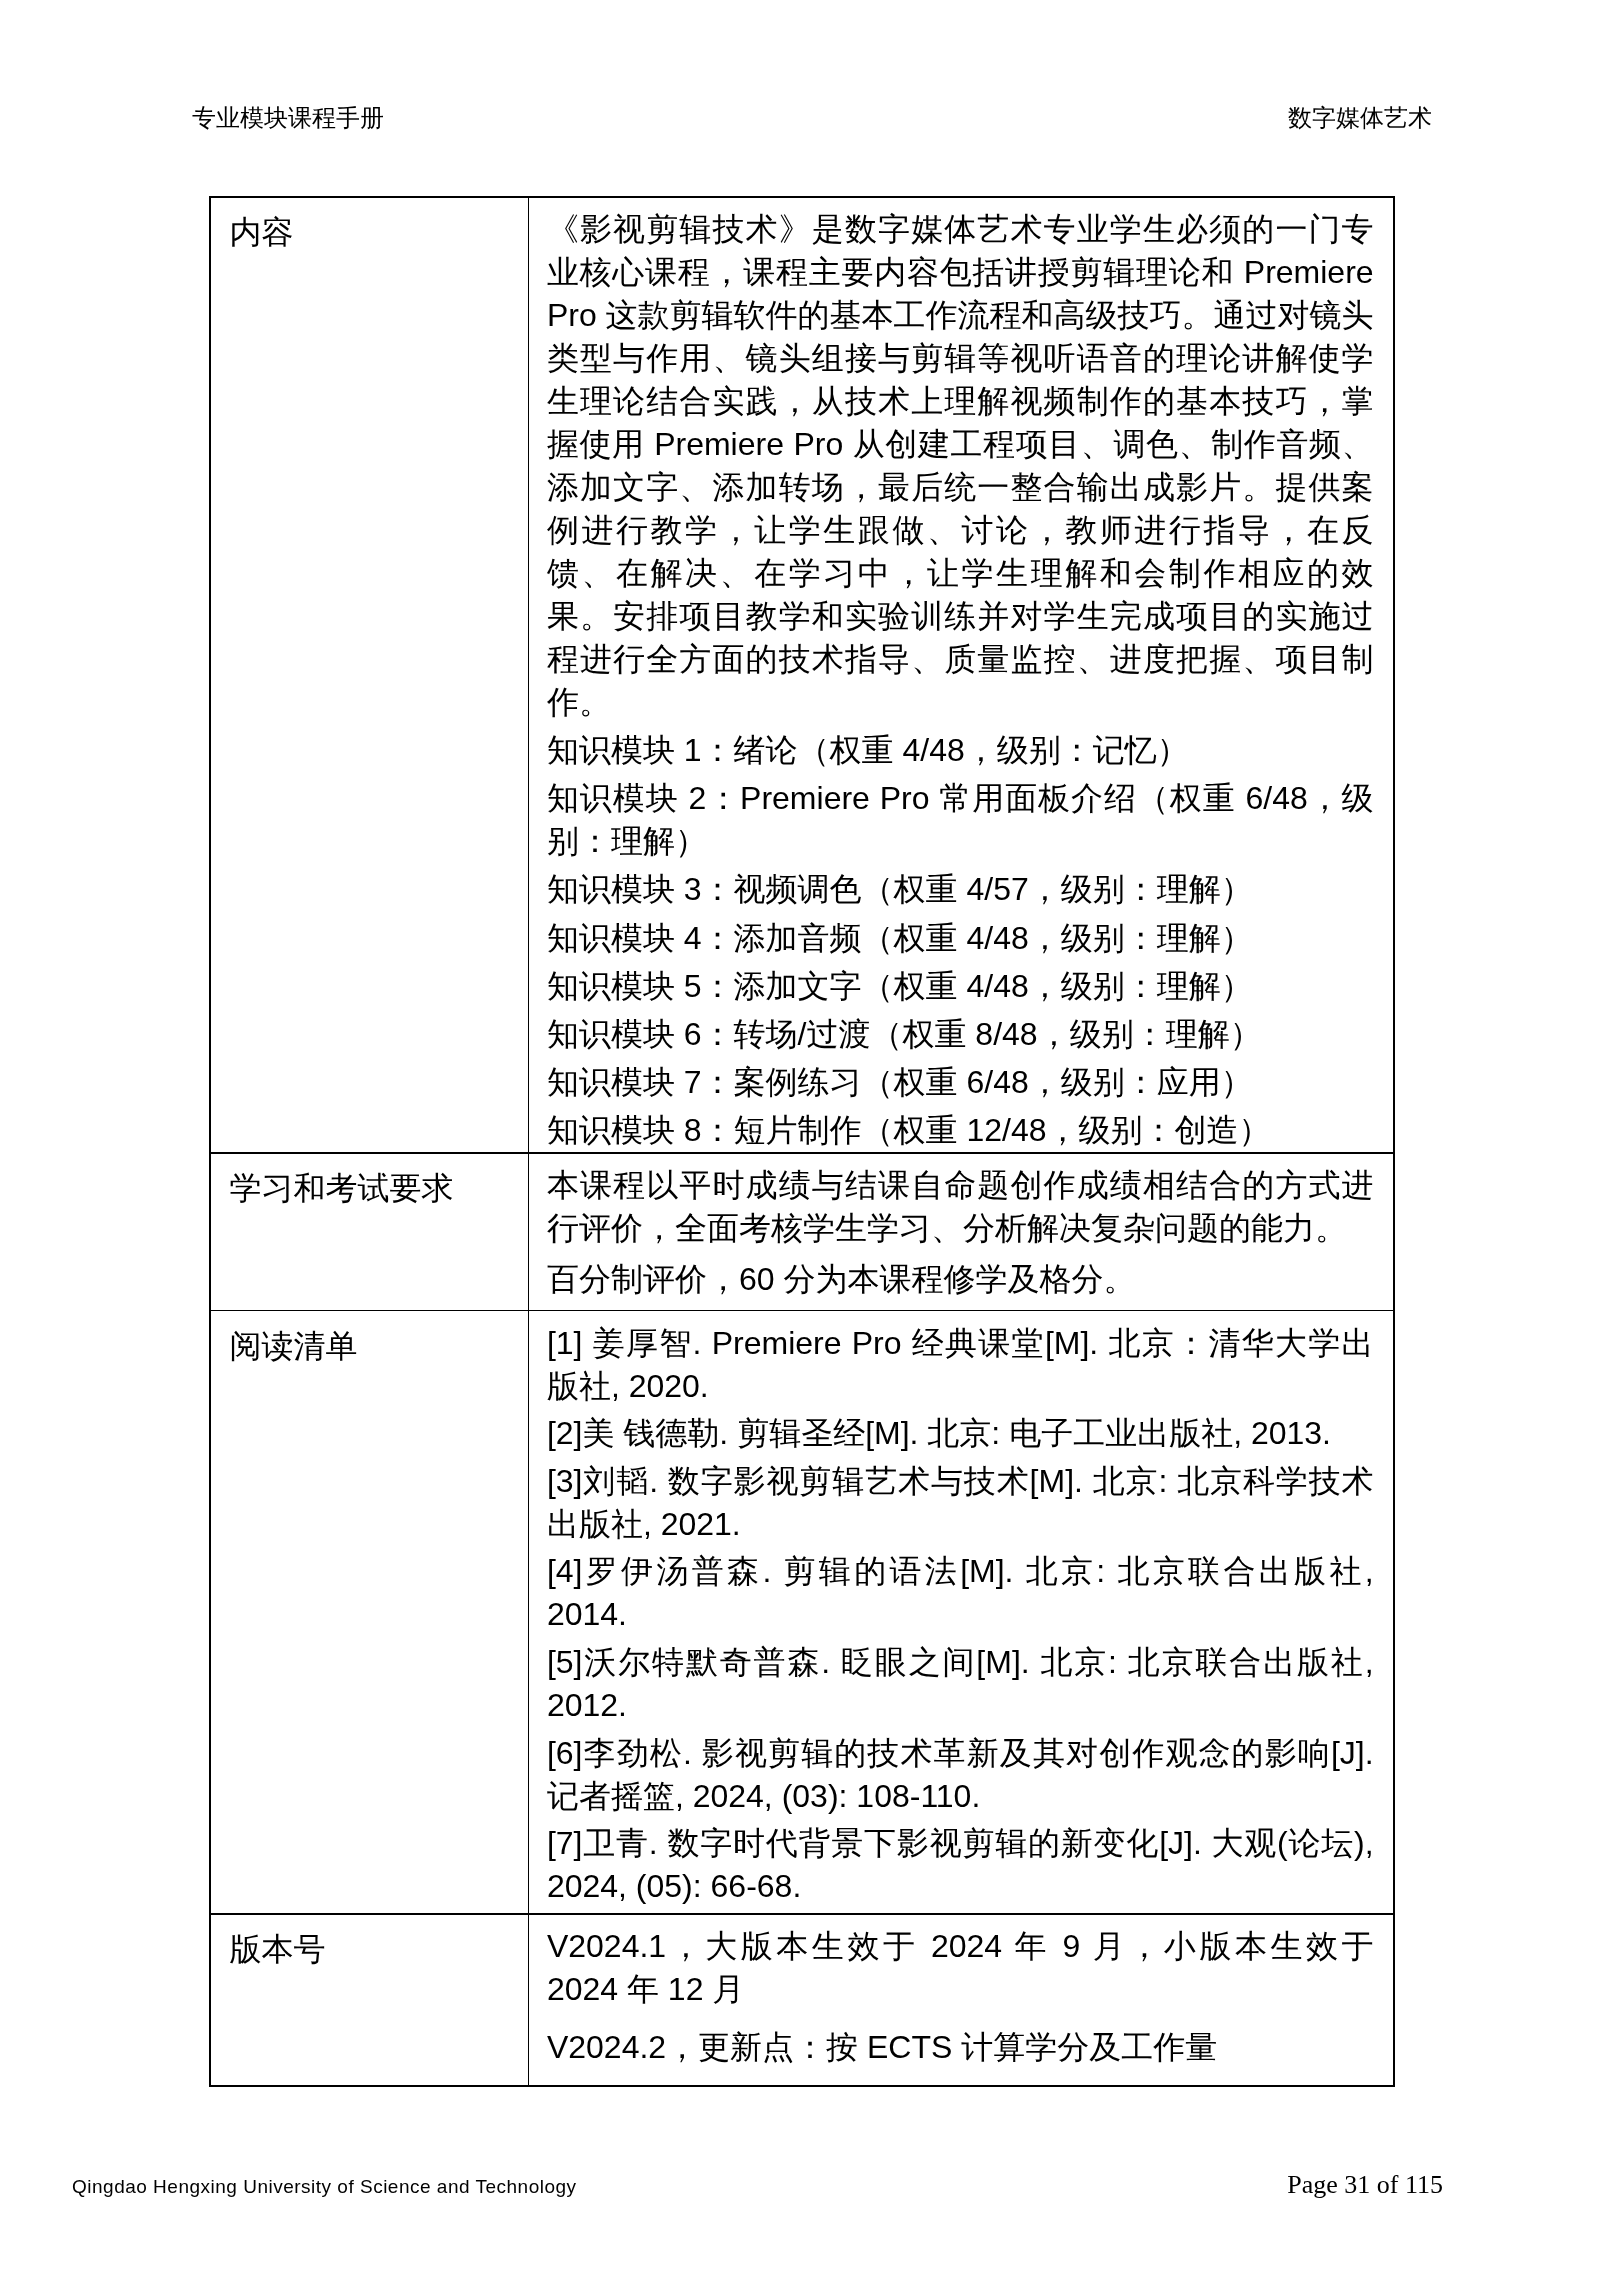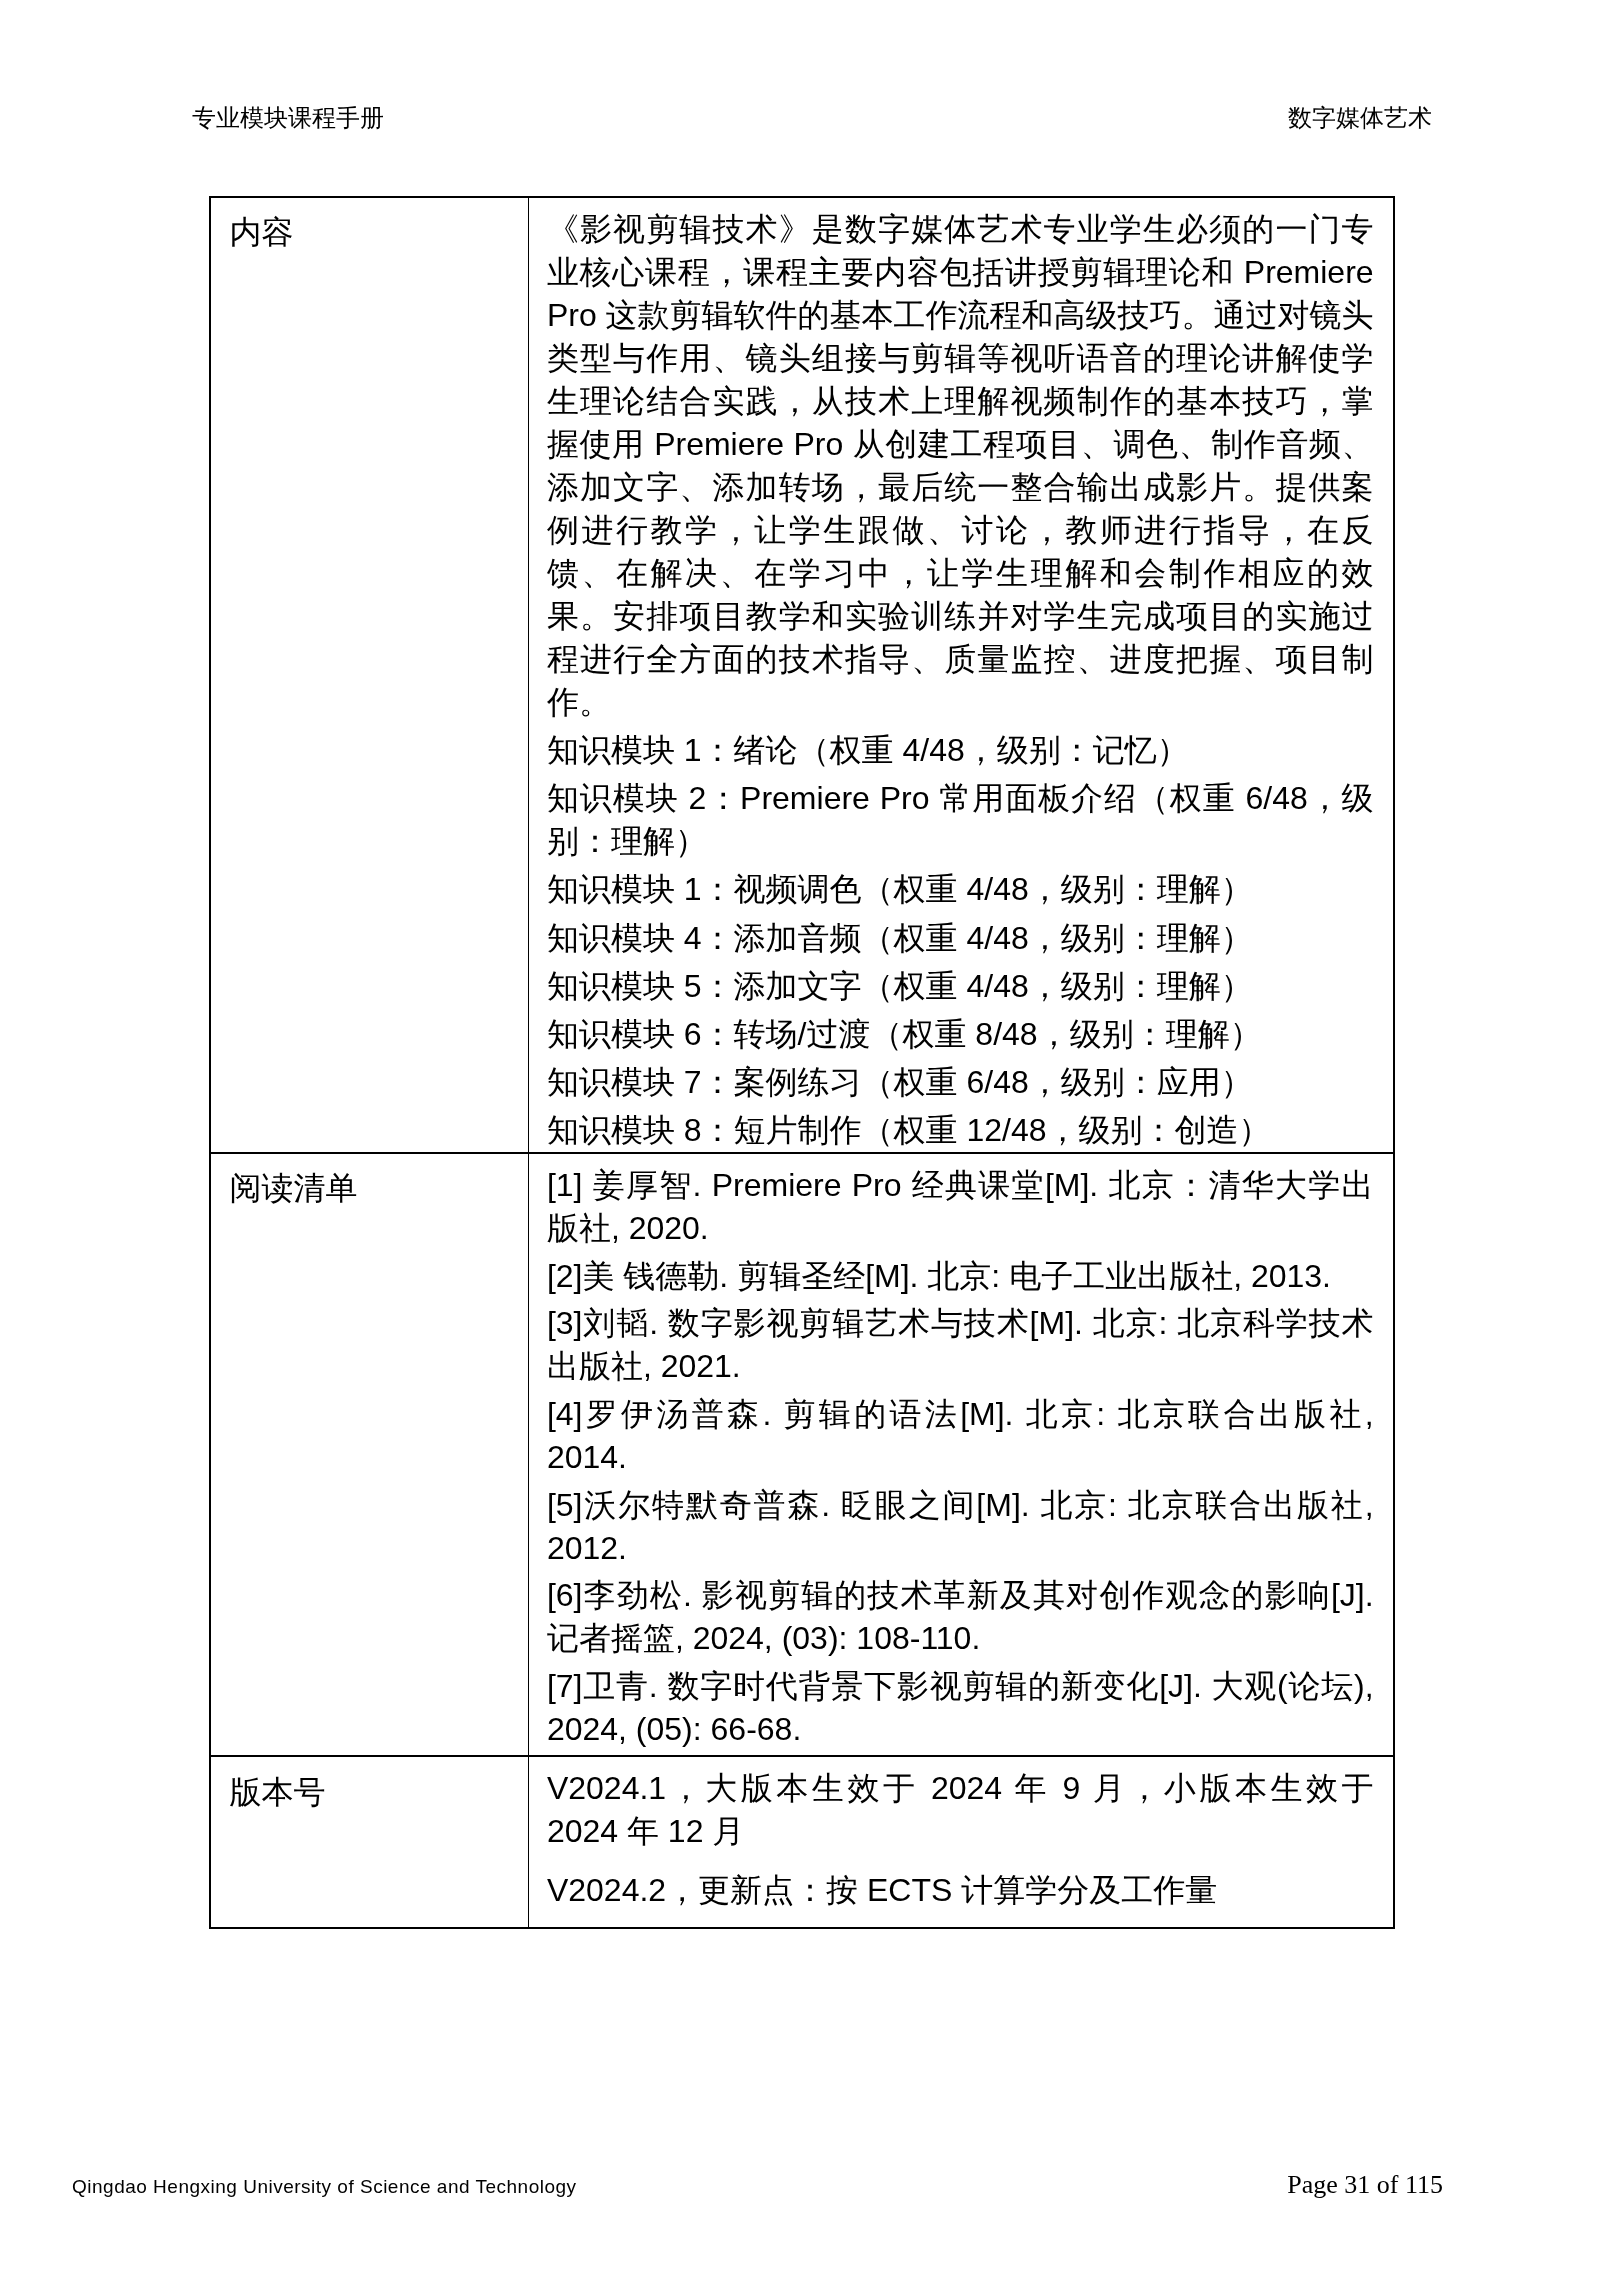--- a/index.html
+++ b/index.html
@@ -92,30 +92,37 @@
       <col>
     </colgroup>
     <tbody>
 
       <tr class="row-content" style="height:828px">
         <td class="label-cell">内容</td>
         <td class="content-cell">
           <p class="intro-para">《影视剪辑技术》是数字媒体艺术专业学生必须的一门专业核心课程，课程主要内容包括讲授剪辑理论和 Premiere Pro 这款剪辑软件的基本工作流程和高级技巧。通过对镜头类型与作用、镜头组接与剪辑等视听语音的理论讲解使学生理论结合实践，从技术上理解视频制作的基本技巧，掌握使用 Premiere Pro 从创建工程项目、调色、制作音频、添加文字、添加转场，最后统一整合输出成影片。提供案例进行教学，让学生跟做、讨论，教师进行指导，在反馈、在解决、在学习中，让学生理解和会制作相应的效果。安排项目教学和实验训练并对学生完成项目的实施过程进行全方面的技术指导、质量监控、进度把握、项目制作。</p>
           <p class="module-line">知识模块 1：绪论（权重 4/48，级别：记忆）</p>
           <p class="module-line">知识模块 2：Premiere Pro 常用面板介绍（权重 6/48，级别：理解）</p>
-          <p class="module-line">知识模块 1：视频调色（权重 4/48，级别：理解）</p>
+          <p class="module-line">知识模块 3：视频调色（权重 4/57，级别：理解）</p>
           <p class="module-line">知识模块 4：添加音频（权重 4/48，级别：理解）</p>
           <p class="module-line">知识模块 5：添加文字（权重 4/48，级别：理解）</p>
           <p class="module-line">知识模块 6：转场/过渡（权重 8/48，级别：理解）</p>
           <p class="module-line">知识模块 7：案例练习（权重 6/48，级别：应用）</p>
           <p class="module-line">知识模块 8：短片制作（权重 12/48，级别：创造）</p>
         </td>
       </tr>
 
 
+      <tr class="row-requirements" style="height:158px">
+        <td class="label-cell">学习和考试要求</td>
+        <td class="content-cell">
+          <p class="block-para">本课程以平时成绩与结课自命题创作成绩相结合的方式进行评价，全面考核学生学习、分析解决复杂问题的能力。</p>
+          <p class="block-para">百分制评价，60 分为本课程修学及格分。</p>
+        </td>
+      </tr>
 
       <tr class="row-reading" style="height:515px">
         <td class="label-cell">阅读清单</td>
         <td class="content-cell">
           <p class="ref-item">[1] 姜厚智. Premiere Pro 经典课堂[M]. 北京：清华大学出版社, 2020.</p>
           <p class="ref-item">[2]美 钱德勒. 剪辑圣经[M]. 北京: 电子工业出版社, 2013.</p>
           <p class="ref-item">[3]刘韬. 数字影视剪辑艺术与技术[M]. 北京: 北京科学技术出版社, 2021.</p>
           <p class="ref-item">[4]罗伊汤普森. 剪辑的语法[M]. 北京: 北京联合出版社, 2014.</p>
           <p class="ref-item">[5]沃尔特默奇普森. 眨眼之间[M]. 北京: 北京联合出版社, 2012.</p>
           <p class="ref-item">[6]李劲松. 影视剪辑的技术革新及其对创作观念的影响[J]. 记者摇篮, 2024, (03): 108-110.</p>

